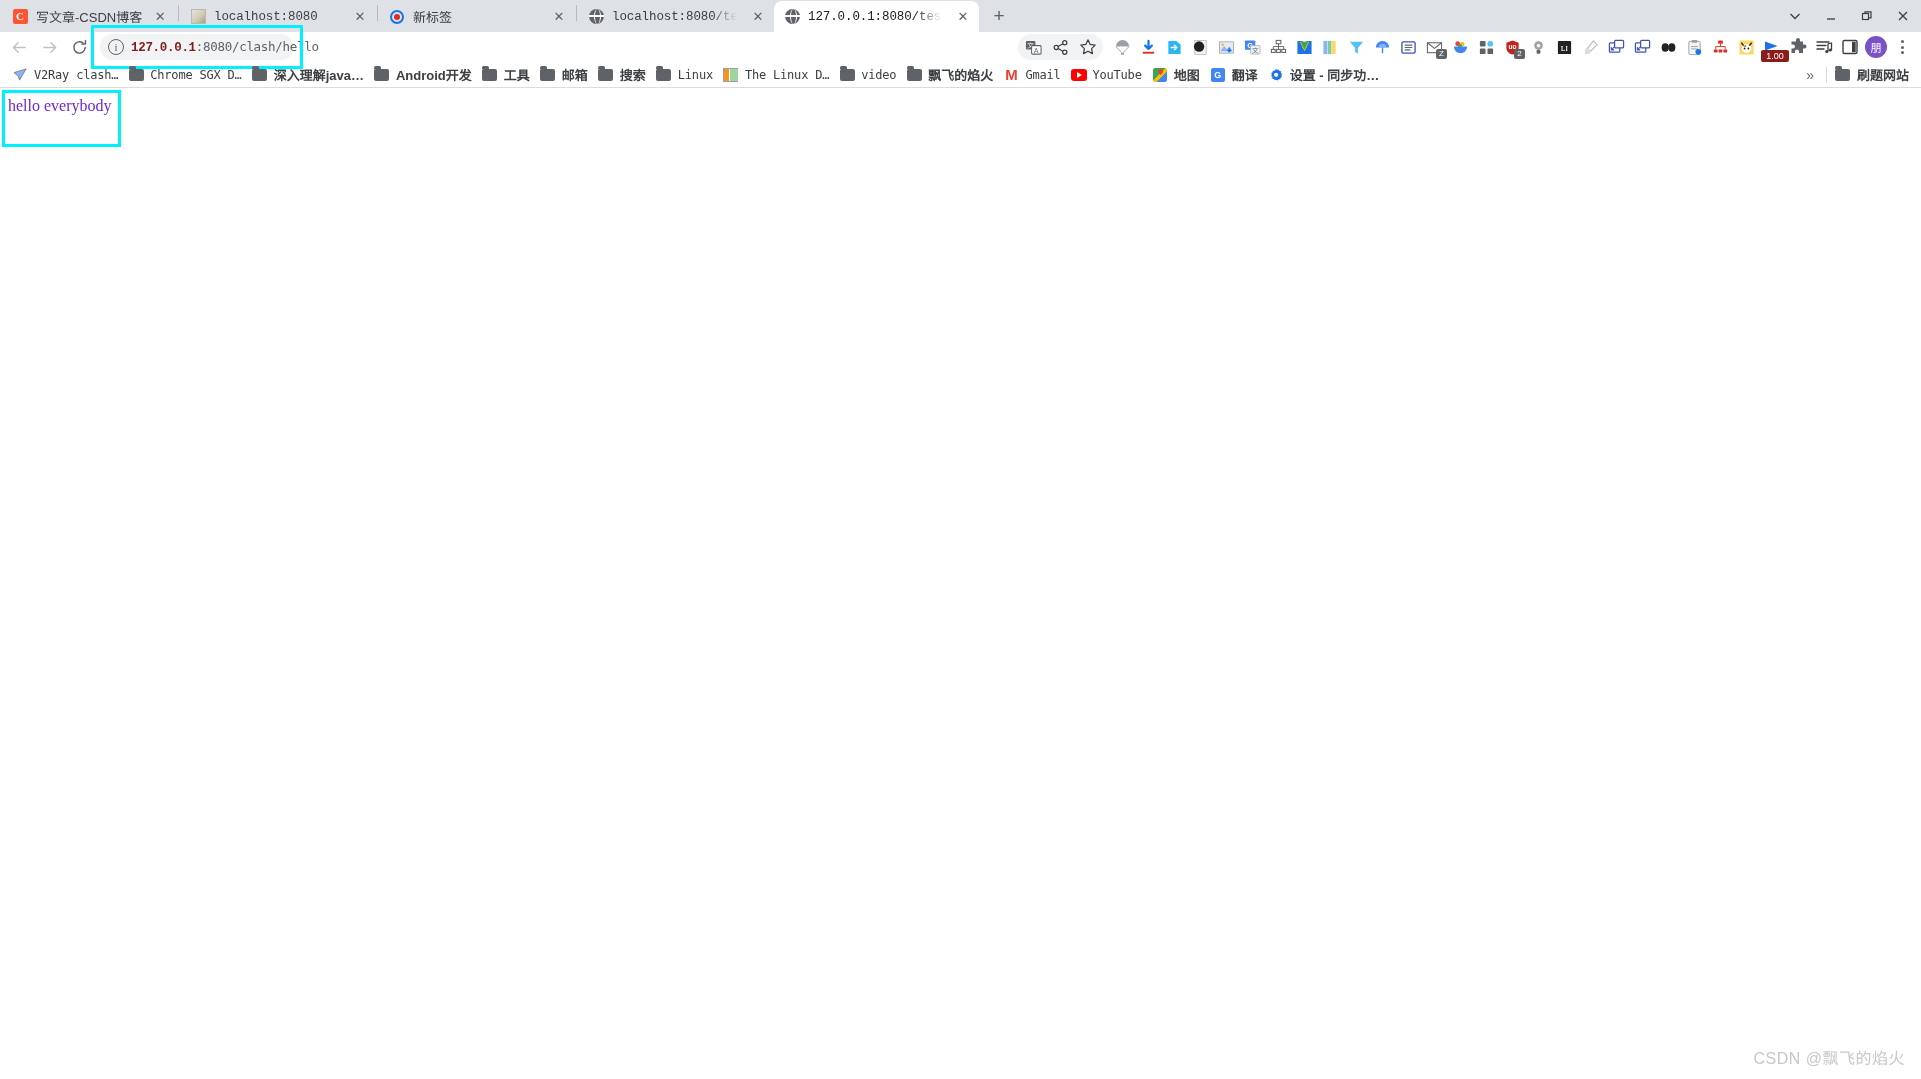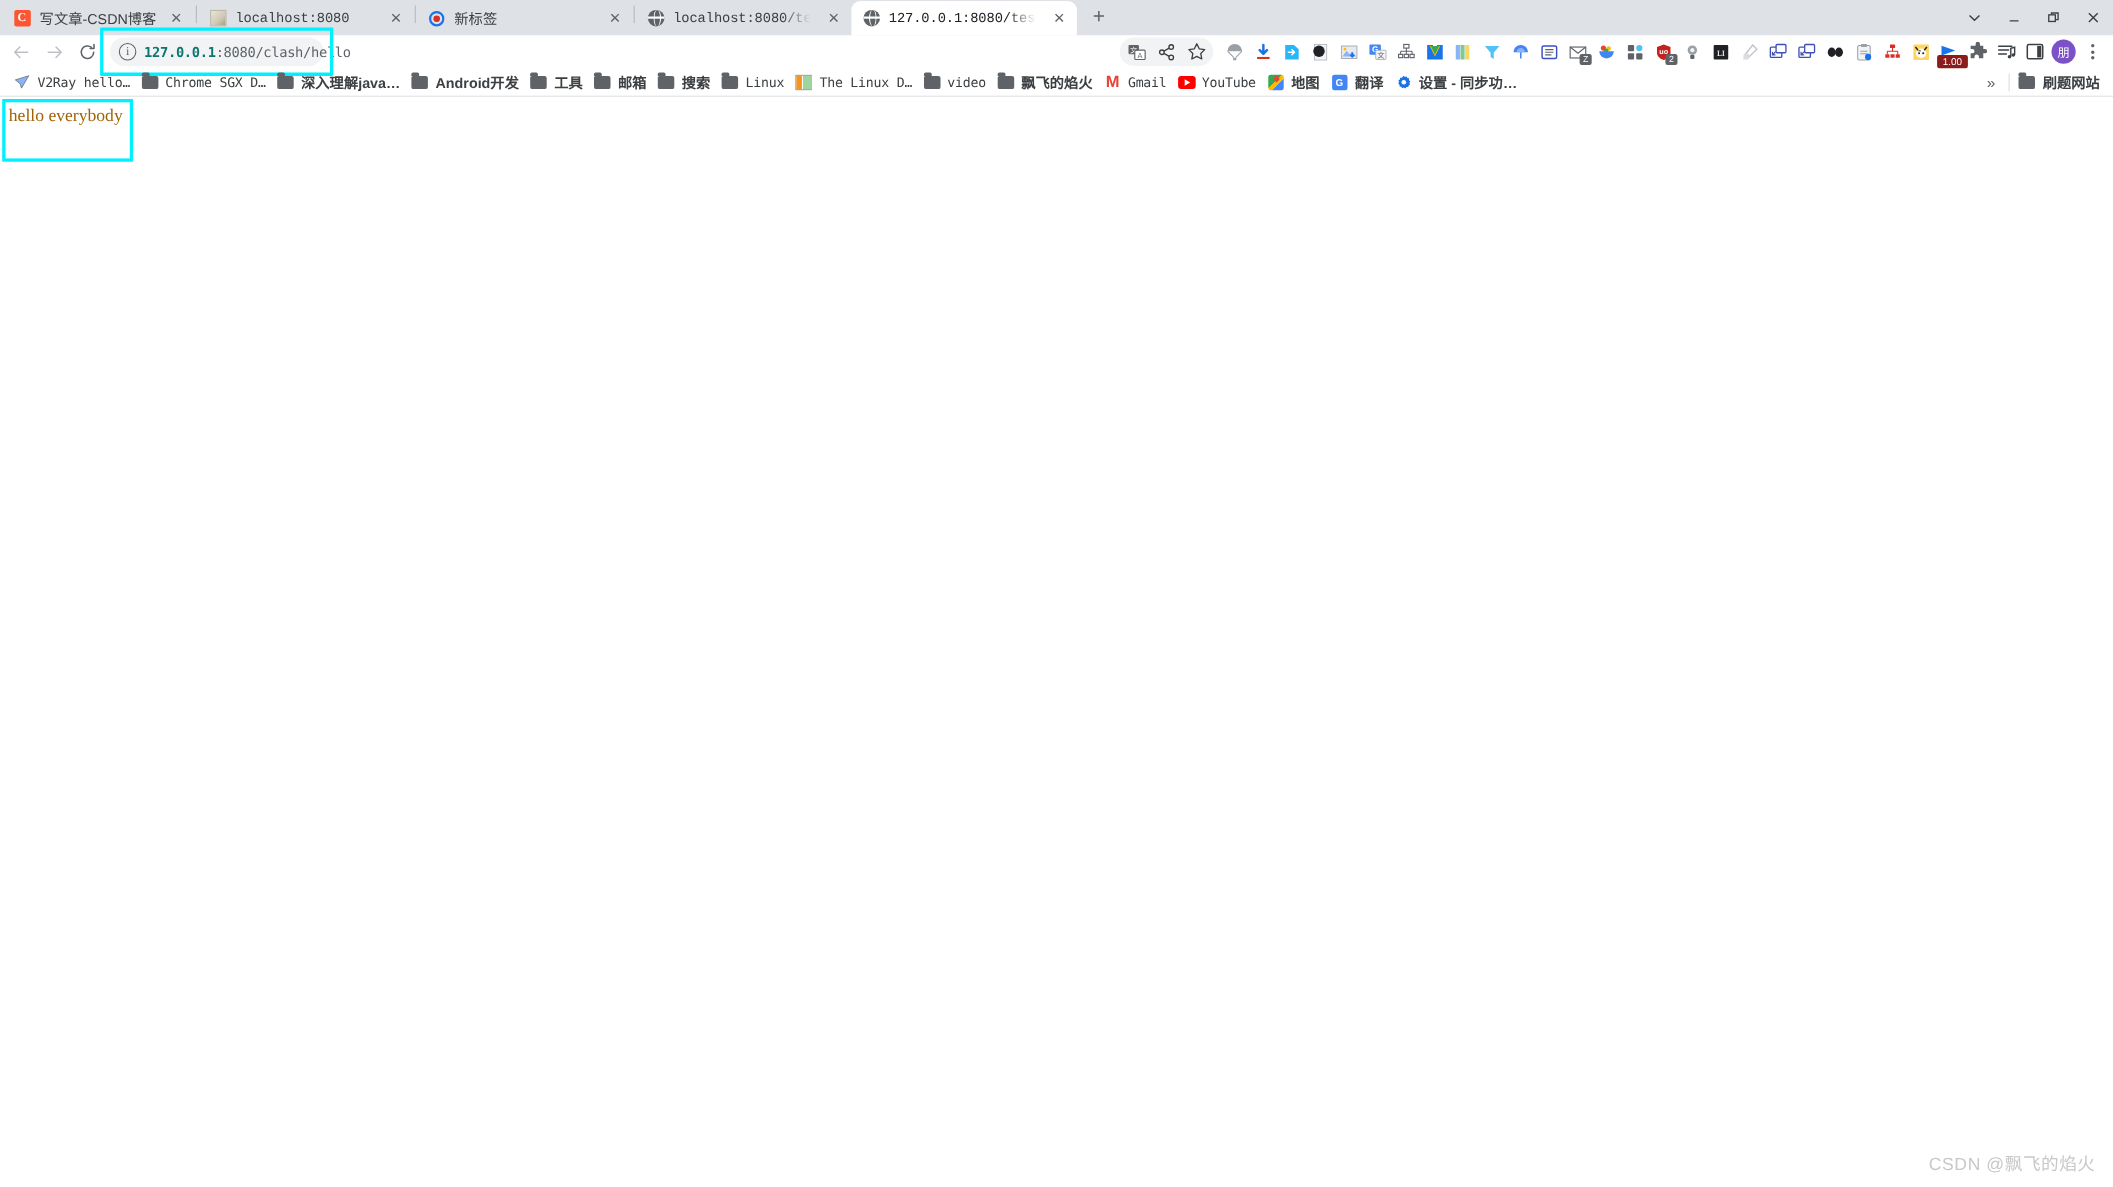--- a/index.html
+++ b/index.html
@@ -176,21 +176,21 @@
     font-family: "Liberation Serif", serif;
     font-size: 11px; color: #5f6368; line-height: 1;
     margin-right: 7px;
   }
   .omni-url {
     font-family: "DejaVu Sans Mono", monospace;
     font-size: 12.5px;
     white-space: nowrap;
     letter-spacing: -0.3px;
   }
-  .omni-host { color: #0f766e; font-weight: bold; }
+  .omni-host { color: #7f1d1d; font-weight: bold; font-family: Liberation Mono, monospace; }
   .omni-path { color: #5f6368; }
 
   
   .omni-annot {
     position: absolute;
     left: -9px; top: -9px;
     width: 212px; height: 44px;
     border: 3px solid #00f0ff;
     border-radius: 1px;
     pointer-events: none;
@@ -309,21 +309,21 @@
     position: relative;
     height: 995px;
     background: #ffffff;
     overflow: hidden;
   }
   .page-text {
     position: absolute;
     left: 8px; top: 8px;
     font-family: "Liberation Serif", "DejaVu Serif", serif;
     font-size: 16px;
-    color: #a16207;
+    color: #6d28d9;
     line-height: 1.2;
   }
   .page-annot {
     position: absolute;
     left: 2px; top: 2px;
     width: 119px; height: 57px;
     border: 3px solid #00f0ff;
     pointer-events: none;
   }
   .watermark {
@@ -685,21 +685,21 @@
 </div>
 
 <div class="bookmarks">
 
   <div class="bm">
     <span class="bm-ico">
       <svg class="ic-v2ray" viewBox="0 0 16 16">
           <path d="M1 6 L14 2 L7 14 L5.5 9.5 Z" fill="#8ab4f8" stroke="#5f6368" stroke-width="0.7"></path>
         </svg>
     </span>
-    <span class="bm-label">V2Ray hello…</span>
+    <span class="bm-label">V2Ray clash…</span>
   </div>
 
   <div class="bm">
     <span class="bm-ico">
         <span class="bm-folder"></span>
       </span>
     <span class="bm-label">Chrome SGX D…</span>
   </div>
 
   <div class="bm">

